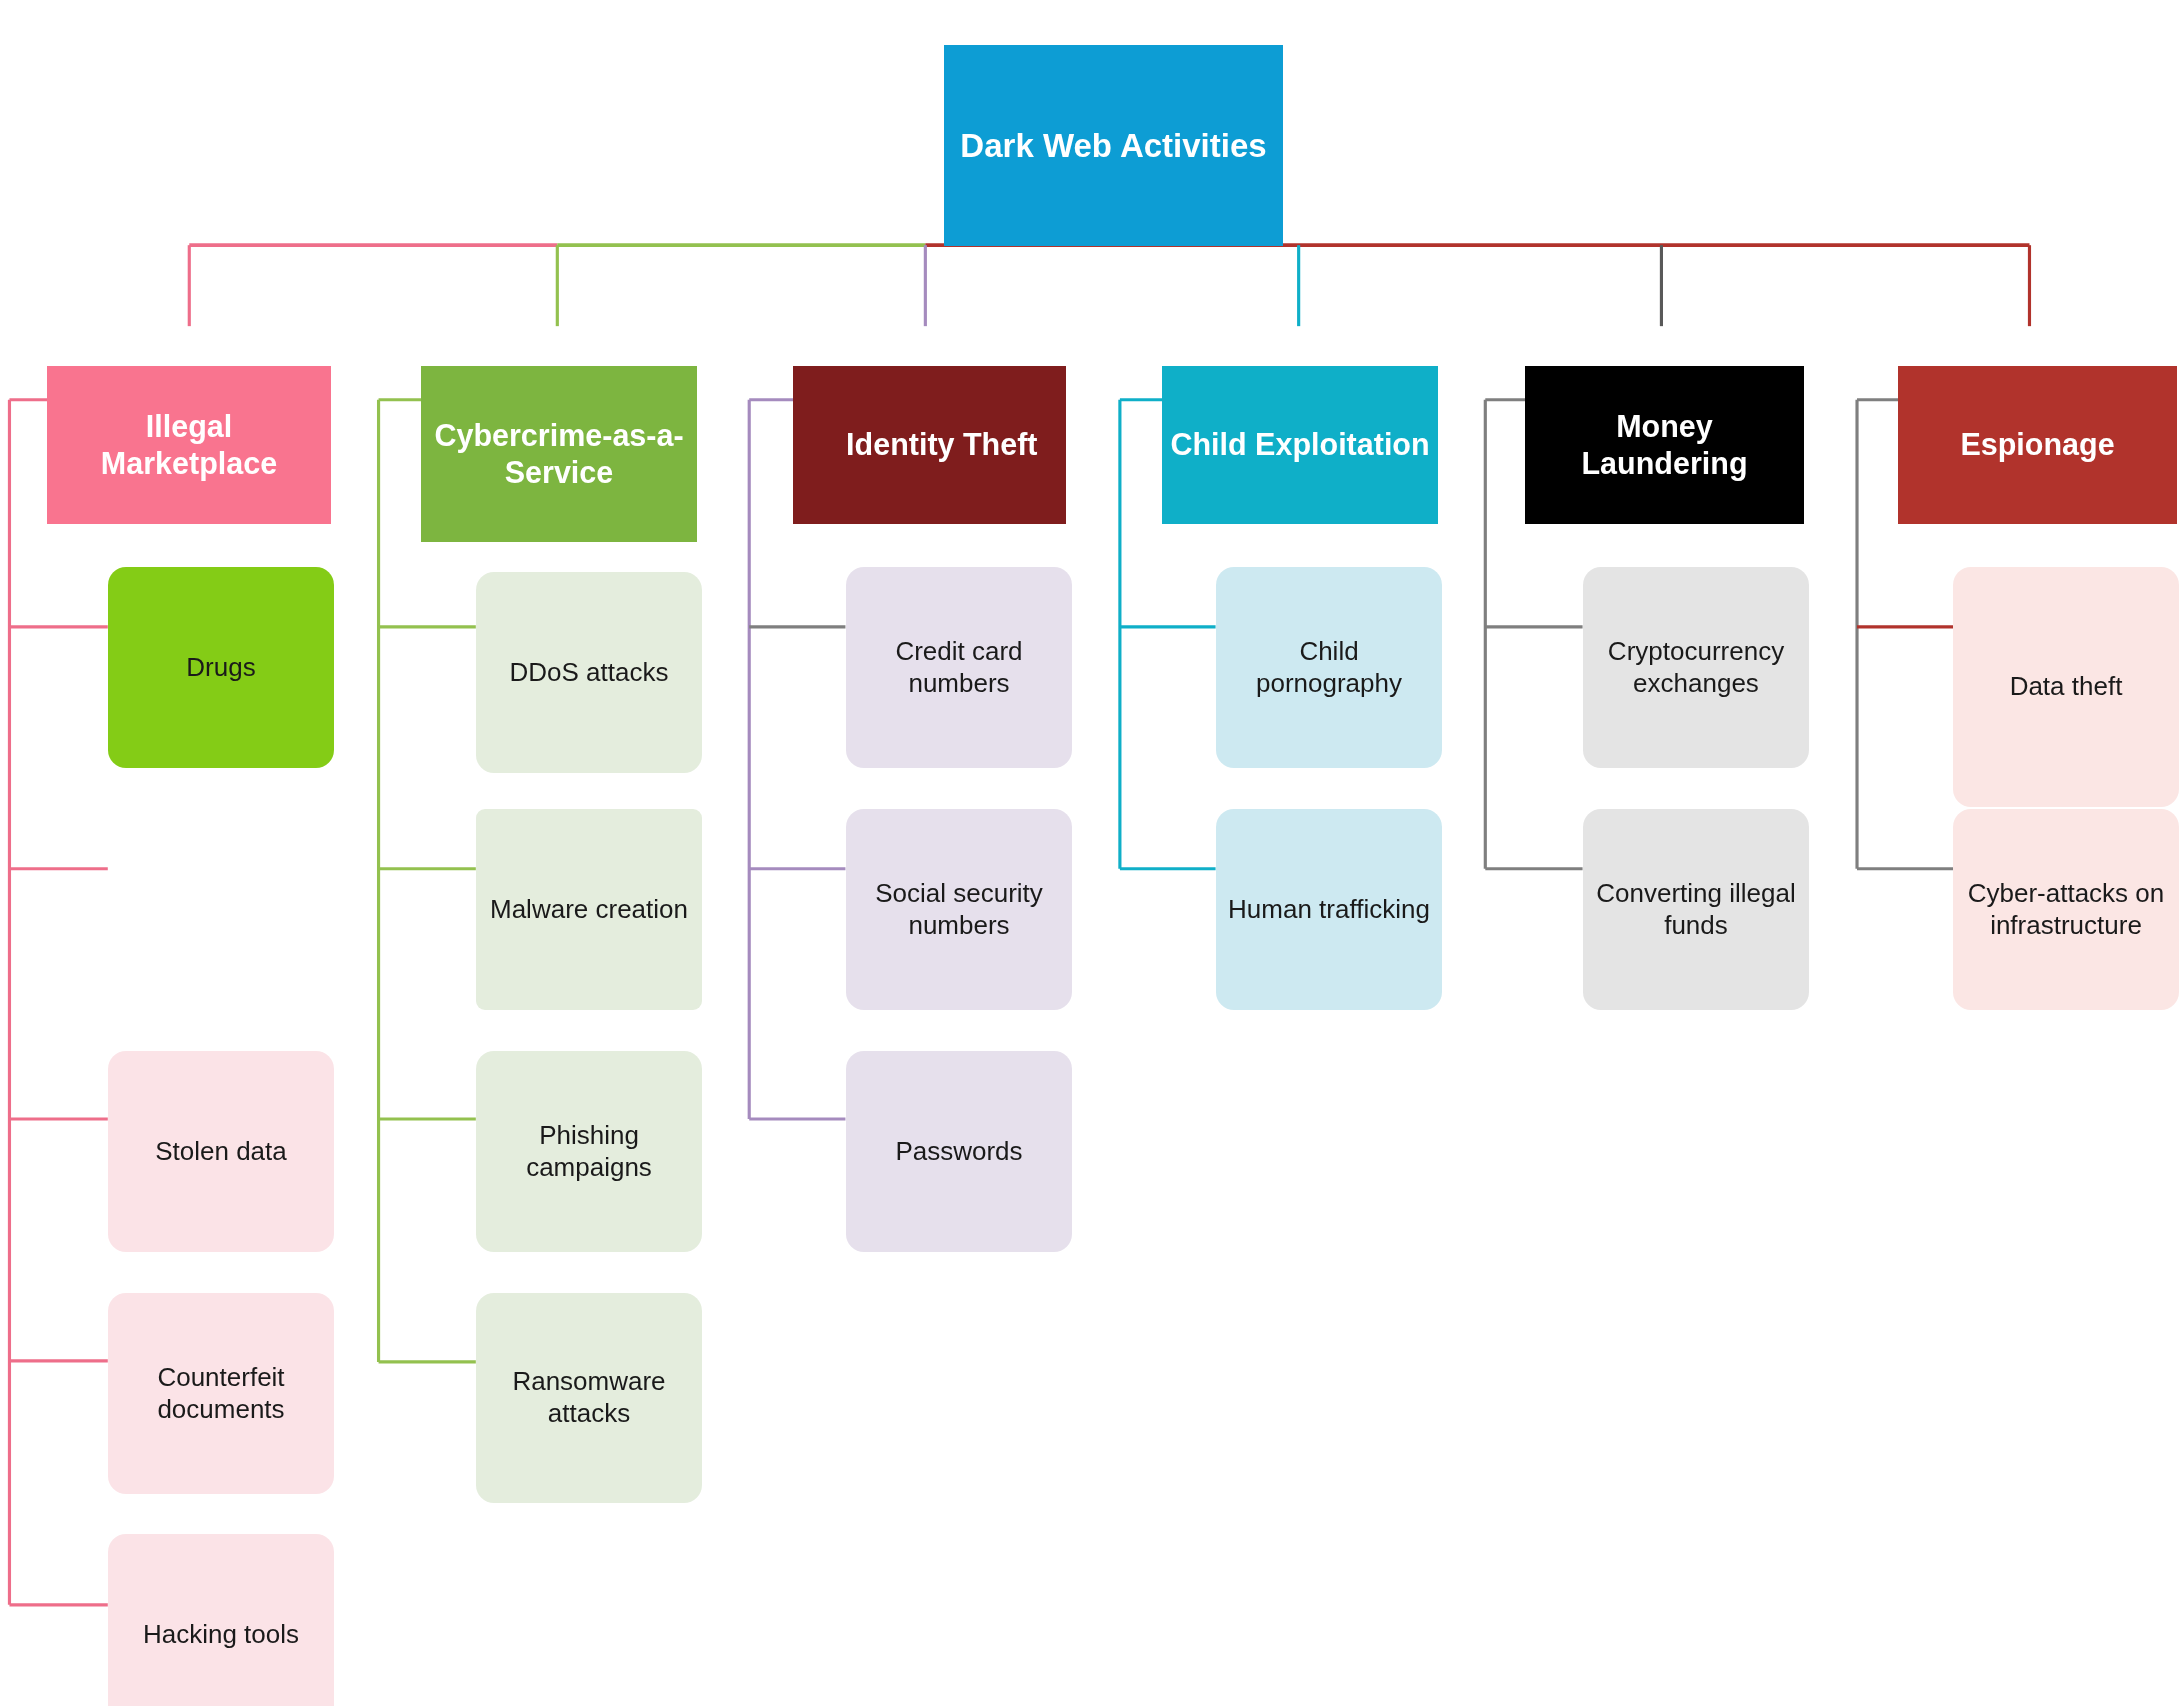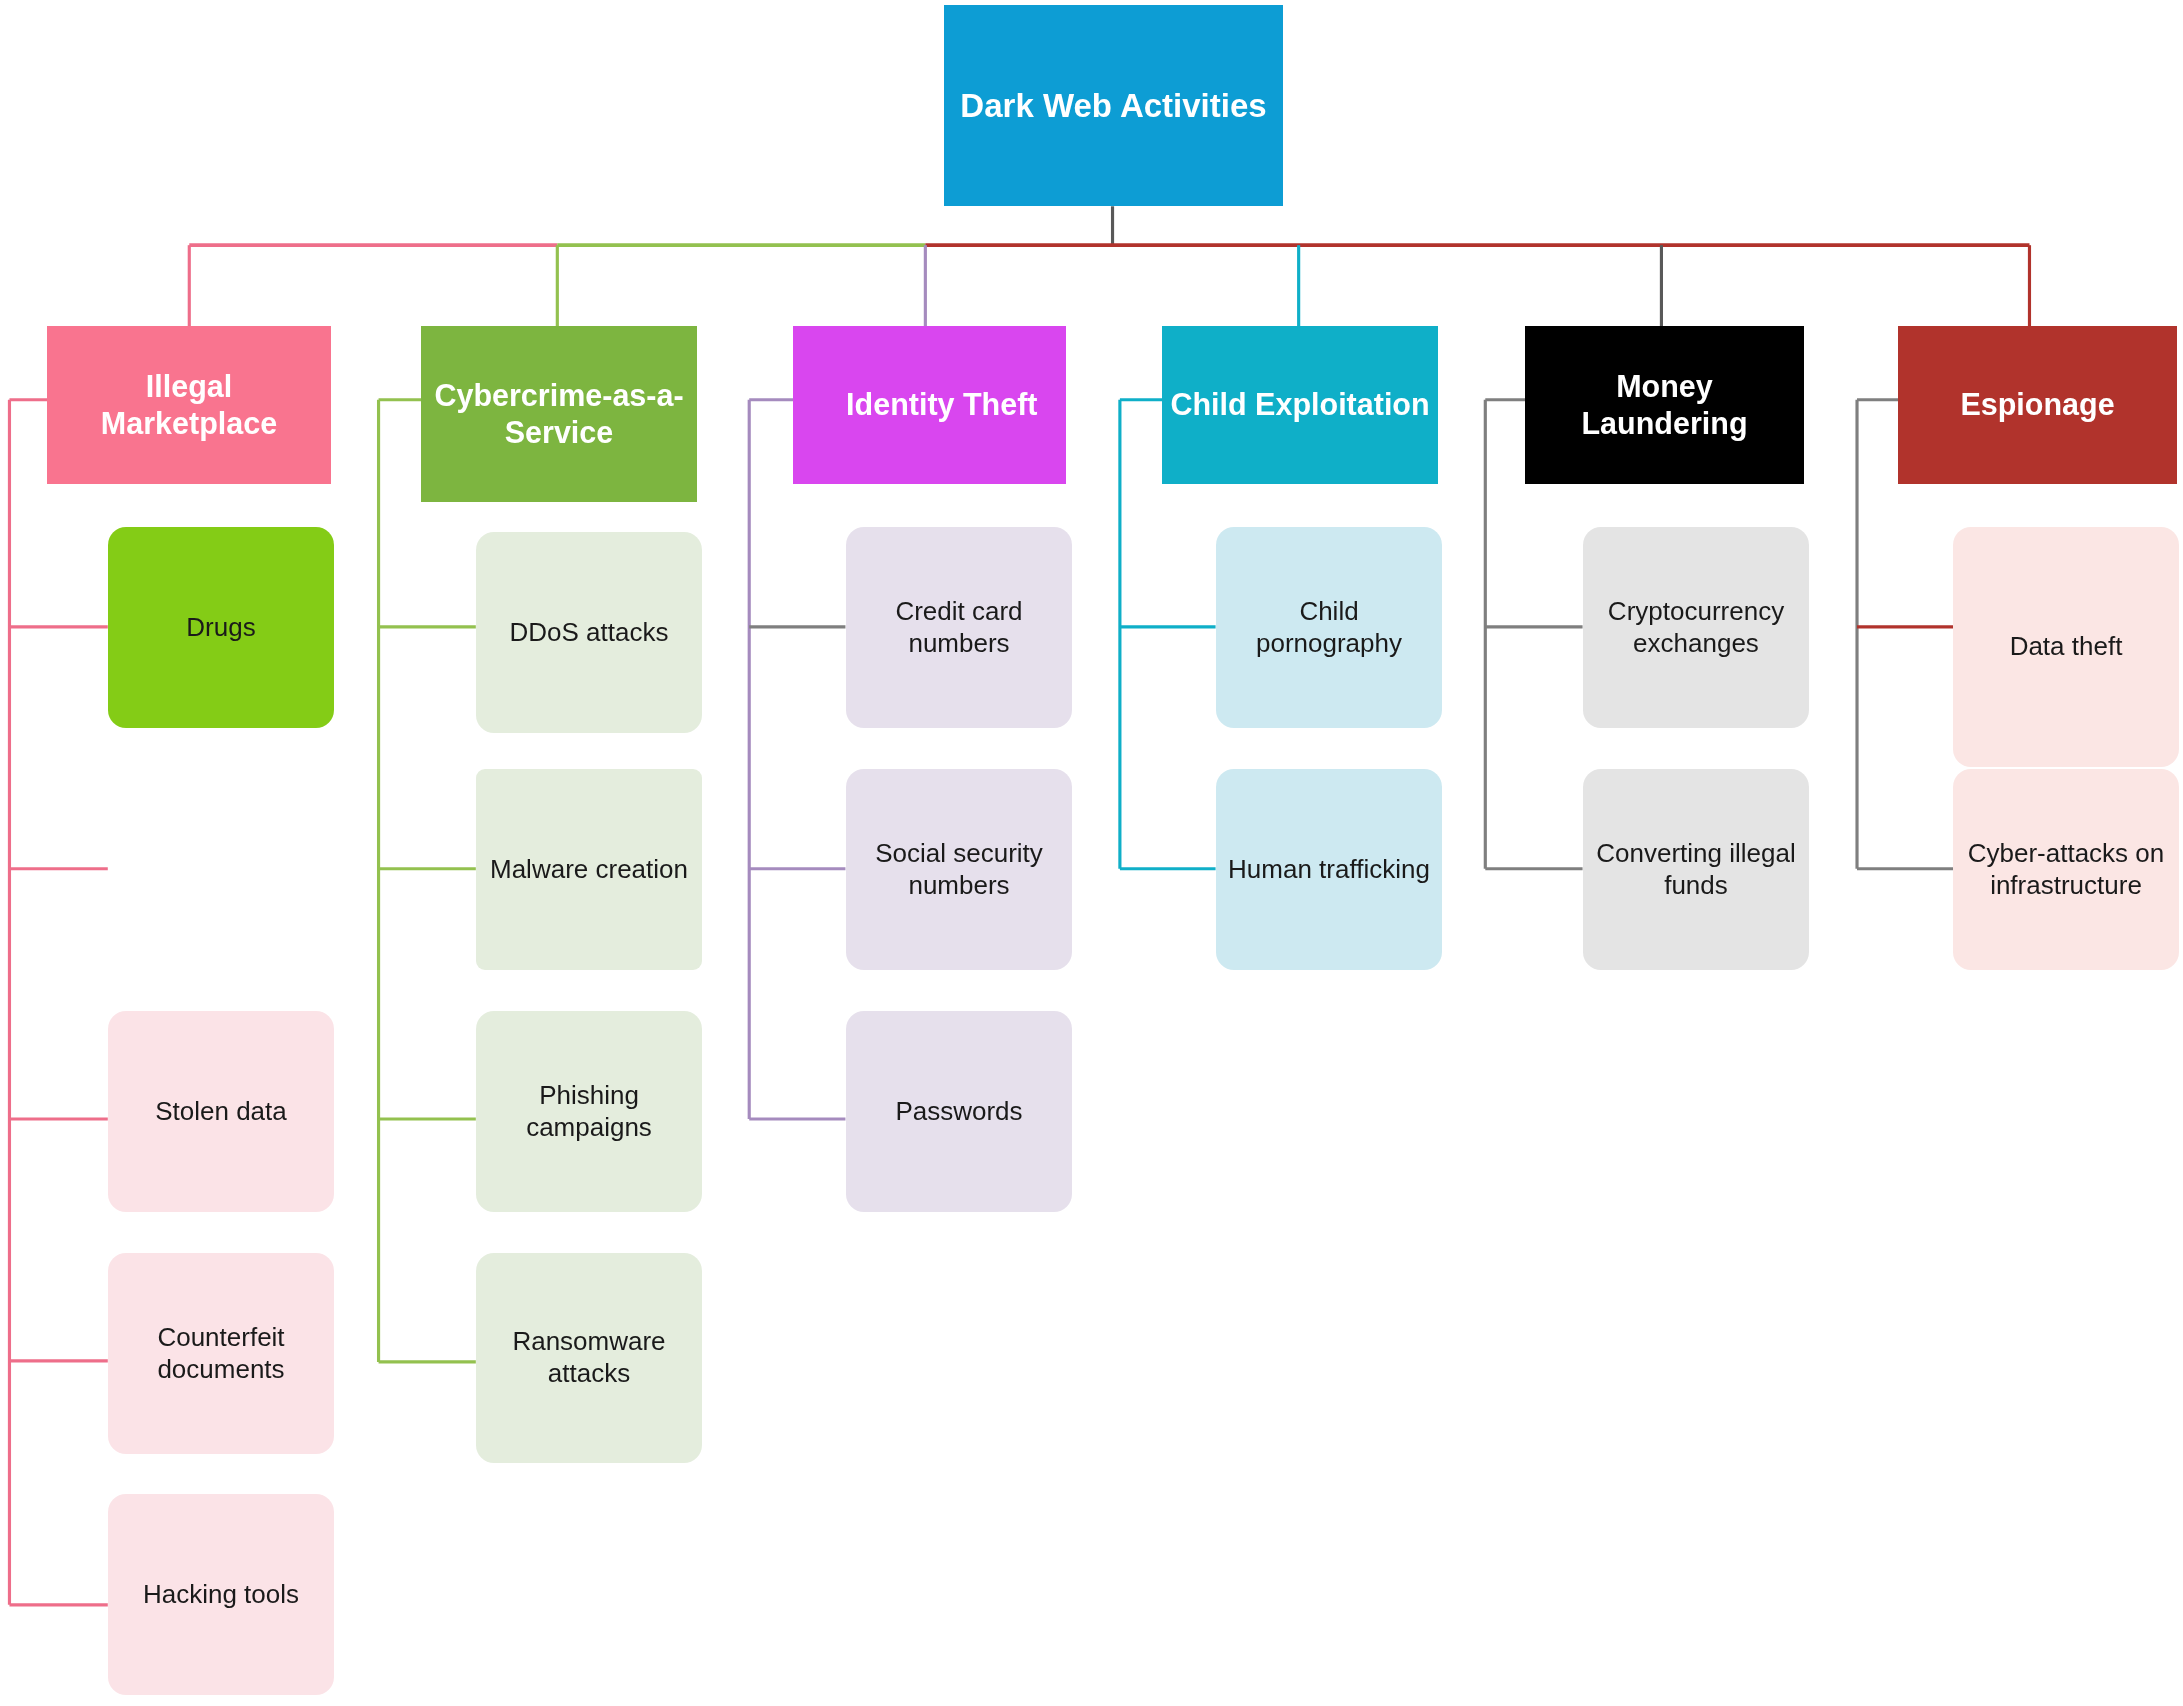--- a/index.html
+++ b/index.html
@@ -28,20 +28,21 @@
     pointer-events: none;
   }
   .node {
     position: absolute;
     box-sizing: border-box;
     display: flex;
     align-items: center;
     justify-content: flex-end;
     text-align: center;
     line-height: 1.22;
+    margin-top: 40px;
   }
   .root-node {
     font-weight: bold;
     font-size: 33px;
     color: #ffffff;
     border-radius: 0;
   }
   .cat-node {
     font-weight: bold;
     font-size: 30.5px;
@@ -144,21 +145,21 @@
   <div class="node leaf-node" style="left:476px; top:769px; width:226px; height:201px; background:#E4EDDD;border-radius:9px;">
     <span>Malware creation</span>
   </div>
   <div class="node leaf-node" style="left:476px; top:1011px; width:226px; height:201px; background:#E4EDDD;">
     <span>Phishing campaigns</span>
   </div>
   <div class="node leaf-node" style="left:476px; top:1253px; width:226px; height:210px; background:#E4EDDD;">
     <span>Ransomware attacks</span>
   </div>
 
-  <div class="node cat-node" style="left:793px; top:326px; width:273px; height:158px; background:#d946ef;padding-left:32px;">
+  <div class="node cat-node" style="left:793px; top:326px; width:273px; height:158px; background:#7f1d1d;padding-left:32px;">
     <span>Identity Theft</span>
   </div>
   <div class="node leaf-node" style="left:846px; top:527px; width:226px; height:201px; background:#E6E0EC;">
     <span>Credit card numbers</span>
   </div>
   <div class="node leaf-node" style="left:846px; top:769px; width:226px; height:201px; background:#E6E0EC;">
     <span>Social security numbers</span>
   </div>
   <div class="node leaf-node" style="left:846px; top:1011px; width:226px; height:201px; background:#E6E0EC;">
     <span>Passwords</span>

